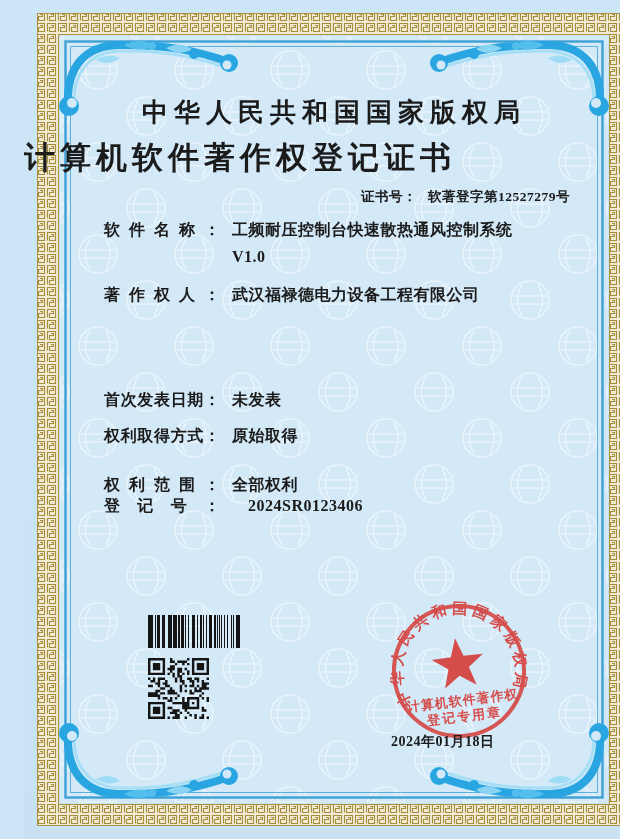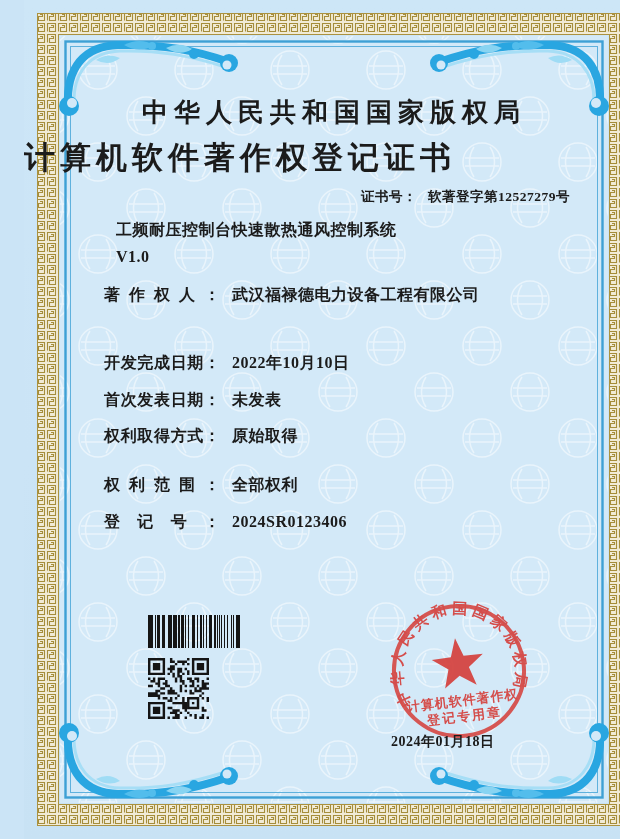--- a/index.html
+++ b/index.html
@@ -15,21 +15,21 @@
   .txt{position:absolute;z-index:3;}
   .authority{top:97px;left:0;right:0;text-align:center;font-size:26px;font-weight:bold;letter-spacing:6px;line-height:32px;}
   .cert-title{top:138px;left:0;right:0;text-align:left;font-size:31px;font-weight:bold;letter-spacing:5px;line-height:40px;}
   .cert-no{top:188px;right:74px;font-size:13.5px;font-weight:bold;letter-spacing:.5px;}
   .cert-no .cno{margin-left:11px;}
   .row{left:80px;display:flex;font-size:16px;font-weight:bold;line-height:27px;}
   .row .lbl{flex:none;width:116px;text-align:justify;text-align-last:justify;}
   .row .val{margin-left:12px;letter-spacing:.5px;}
   .vline{display:block;}
   .r1{top:216px;} .r2{top:281px;} .r3{top:349px;} .r4{top:386px;}
-  .r5{top:422px;} .r6{top:471px;} .r7{top:508px;}
+  .r5{top:422px;} .r6{top:471px;} .r7{top:492px;gap:16px;}
   .statement{top:530px;left:80px;right:76px;font-size:16px;font-weight:bold;line-height:39px;text-indent:2em;text-align:justify;letter-spacing:.5px;}
   .barcode{position:absolute;left:124px;top:615px;width:92px;height:33px;z-index:3;}
   .qr{position:absolute;left:124px;top:658px;width:61px;height:61px;z-index:3;}
   .barcode svg,.qr svg{display:block;width:100%;height:100%;}
   .seal{position:absolute;left:362px;top:598px;width:146px;height:146px;z-index:3;opacity:.93;}
   .seal-date{top:733px;left:367px;font-size:14px;font-weight:bold;letter-spacing:.5px;z-index:4;}
 </style>
 </head>
 <body>
 
@@ -80,32 +80,29 @@
     <use href="#fl" transform="translate(578,797) scale(-1,-1)"></use>
   </svg>
 
   <div class="txt authority">中华人民共和国国家版权局</div>
   <div class="txt cert-title">计算机软件著作权登记证书</div>
   <div class="txt cert-no">
     <span>证书号：</span><span class="cno">软著登字第12527279号</span>
   </div>
 
   <div class="txt row r1">
+    <span class="lbl">软件名称：</span>
     <span class="val">
       <span class="vline">工频耐压控制台快速散热通风控制系统</span>
       <span class="vline">V1.0</span>
     </span>
   </div>
   <div class="txt row r2">
     <span class="lbl">著作权人：</span>
     <span class="val">武汉福禄德电力设备工程有限公司</span>
-  </div>
-  <div class="txt row r3">
-    <span class="lbl">开发完成日期：</span>
-    <span class="val">2022年10月10日</span>
   </div>
   <div class="txt row r4">
     <span class="lbl">首次发表日期：</span>
     <span class="val">未发表</span>
   </div>
   <div class="txt row r5">
     <span class="lbl">权利取得方式：</span>
     <span class="val">原始取得</span>
   </div>
   <div class="txt row r6">

